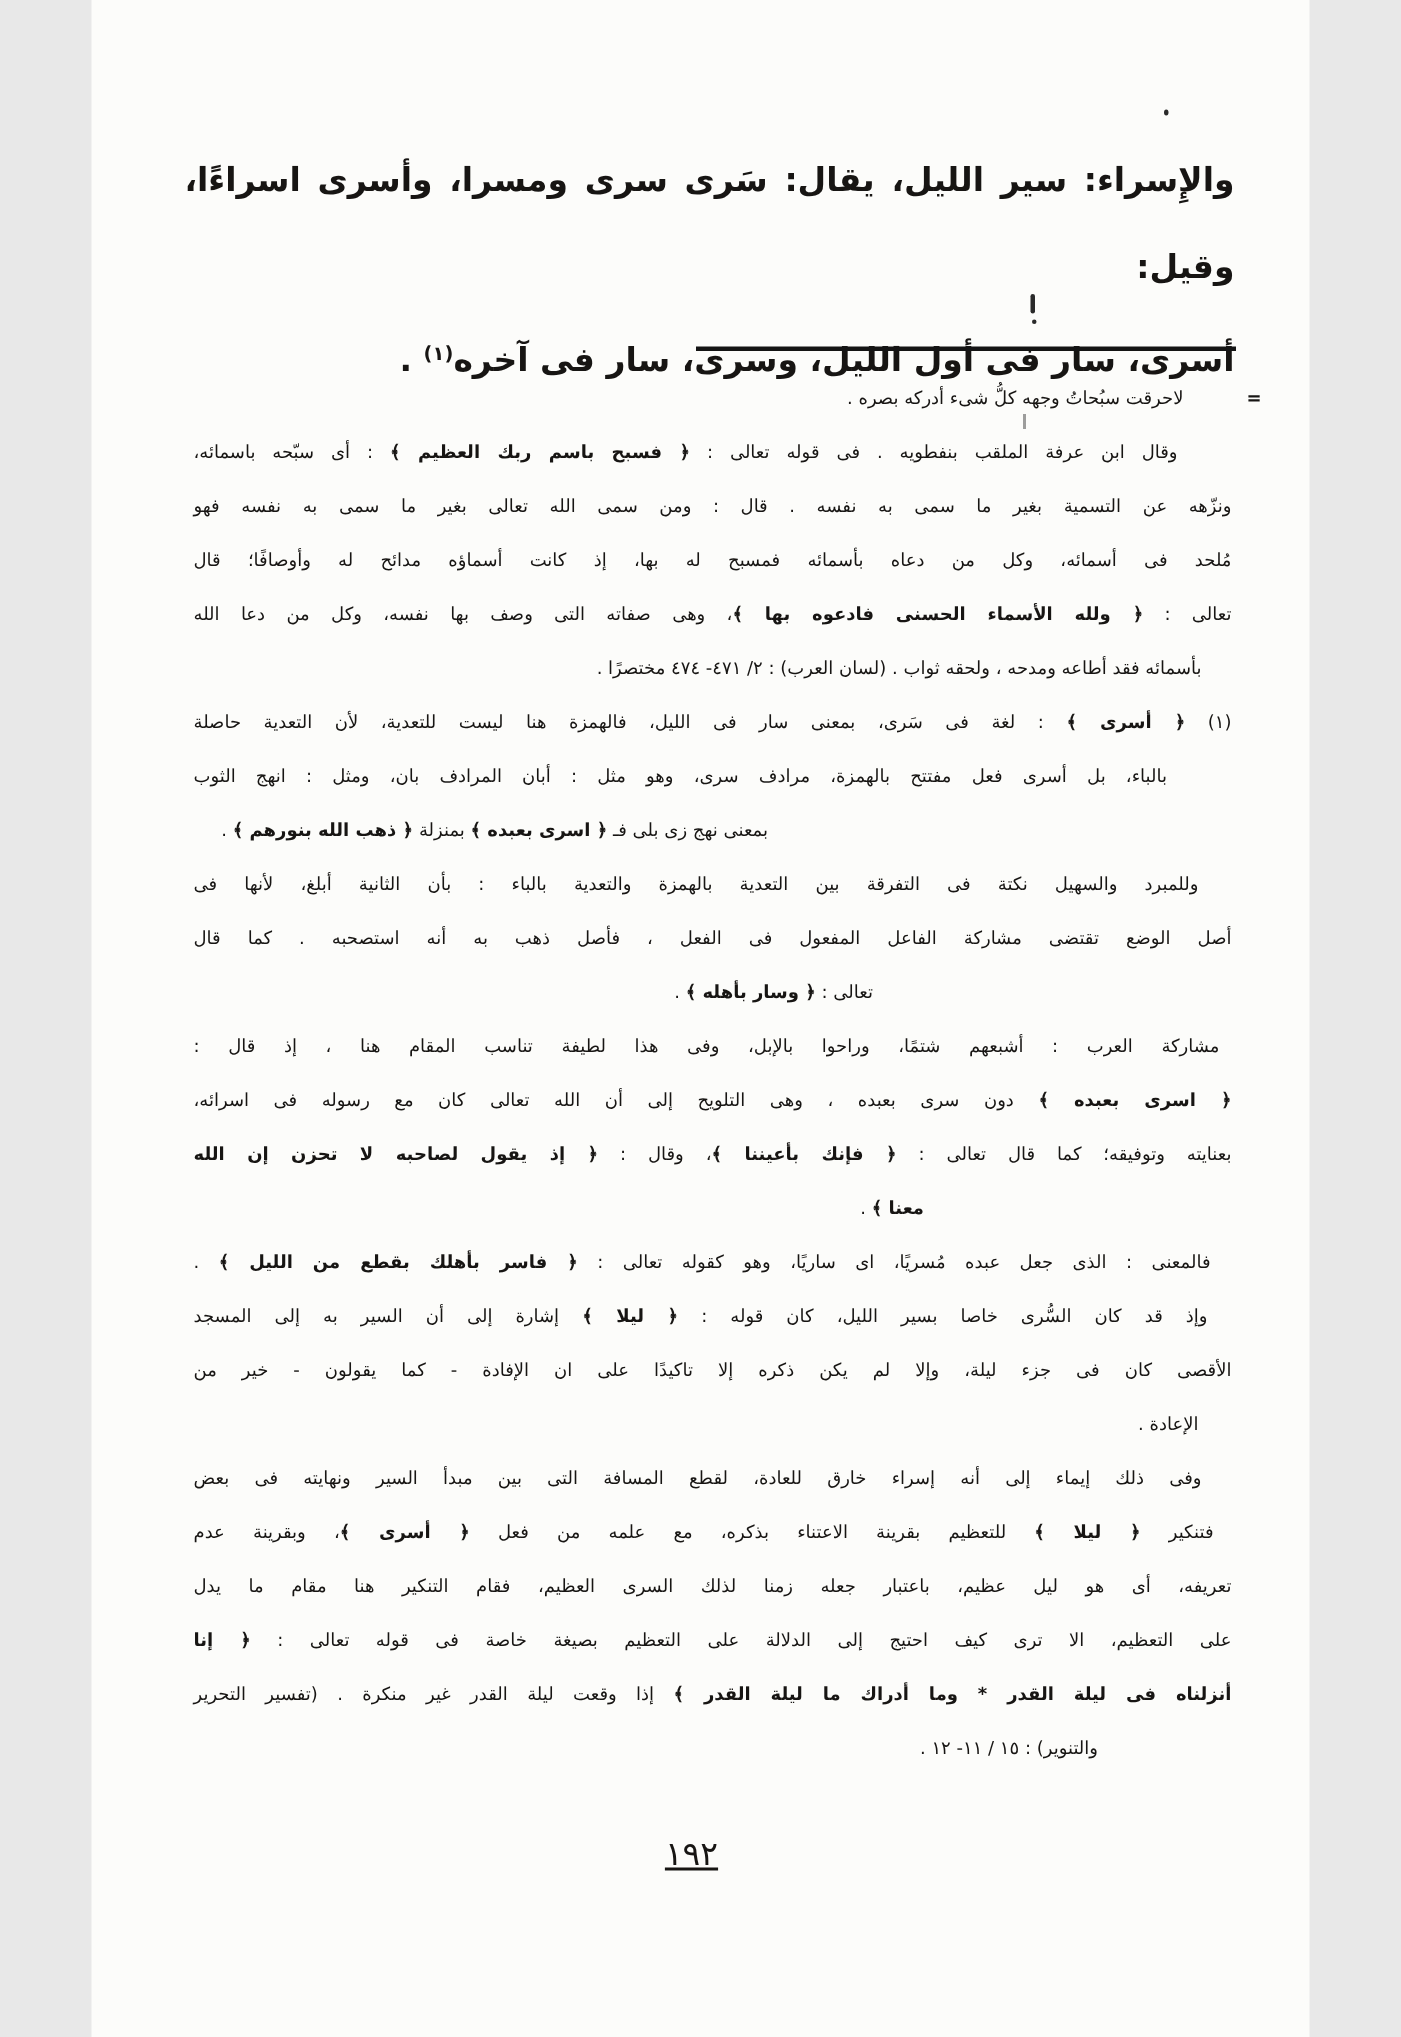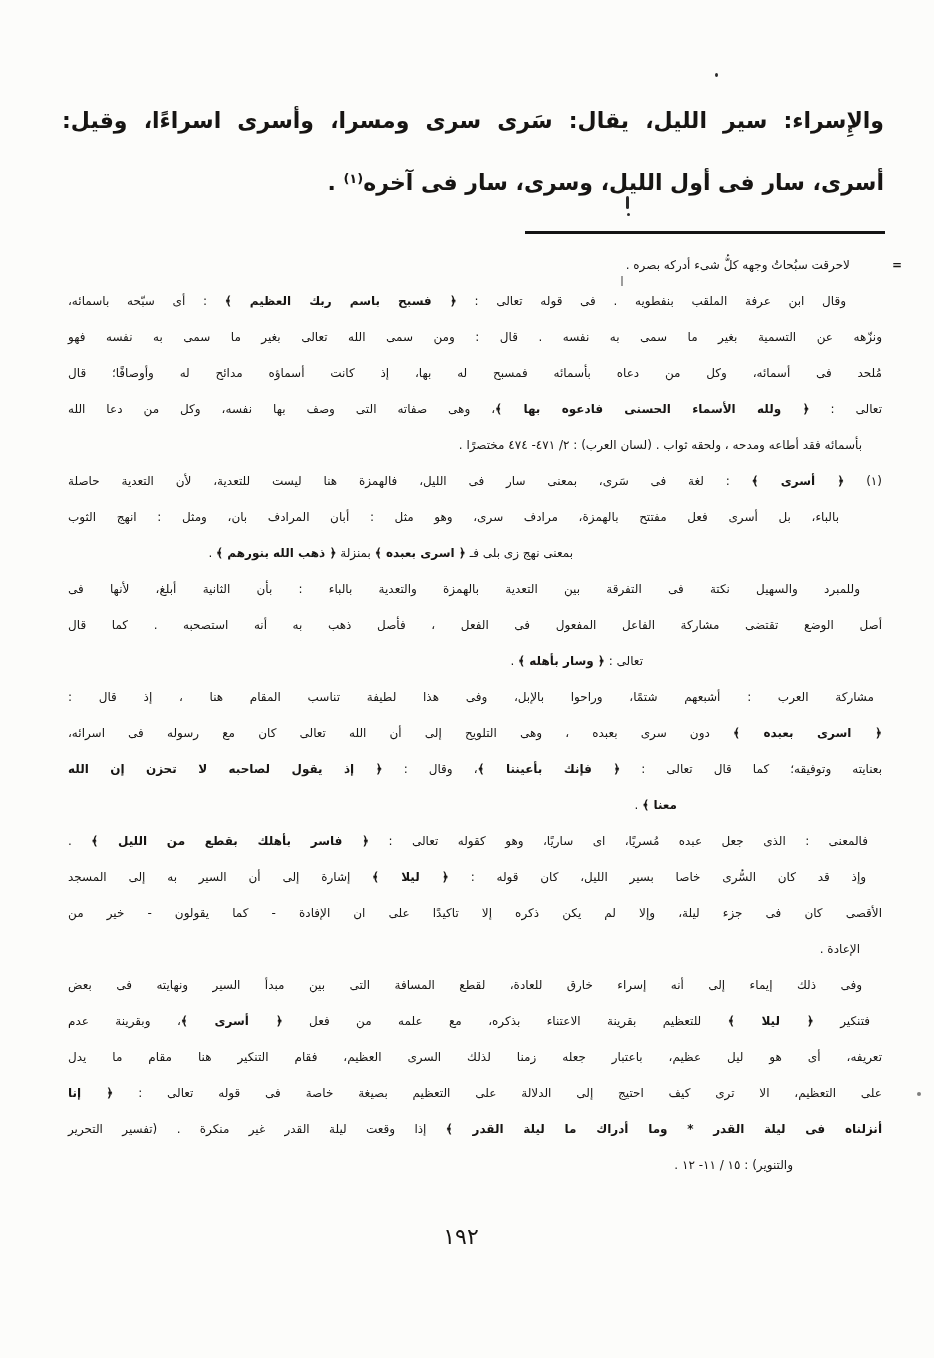--- a/index.html
+++ b/index.html
@@ -1,18 +1,18 @@
 <!DOCTYPE html>
 <html lang="ar" dir="rtl"><head>
 <meta charset="utf-8">
 <style>
   html, body { margin: 0; padding: 0; background: #e8e8e8; }
   .page {
     position: relative;
-    width: 934px;
+    width: 812px;
     height: 1358px;
     margin: 0 auto;
     background: #fcfcfa;
     color: #171513;
     font-family: "DejaVu Sans", sans-serif;
     direction: rtl;
     overflow: hidden;
   }
   
   .main-text {
@@ -62,20 +62,21 @@
   }
   
   .pagenum {
     position: absolute;
     top: 1224px;
     left: 0; right: 12px;
     text-align: center;
     font-size: 22px;
     letter-spacing: 7px;
     font-weight: normal;
+    text-decoration: underline;
   }
   
   .artifact { position: absolute; background: #2a2a2a; }
   .a1 { left: 626px; top: 196px; width: 3px; height: 13px; border-radius: 2px; }
   .a1b { left: 627px; top: 213px; width: 3px; height: 3px; border-radius: 50%; }
   .a2 { left: 715px; top: 73px; width: 3px; height: 4px; border-radius: 50%; }
   .a3 { left: 621px; top: 276px; width: 2px; height: 10px; opacity: .45; }
   .a4 { left: 917px; top: 1092px; width: 4px; height: 4px; border-radius: 50%; opacity: .6; }
 </style>
 </head>

